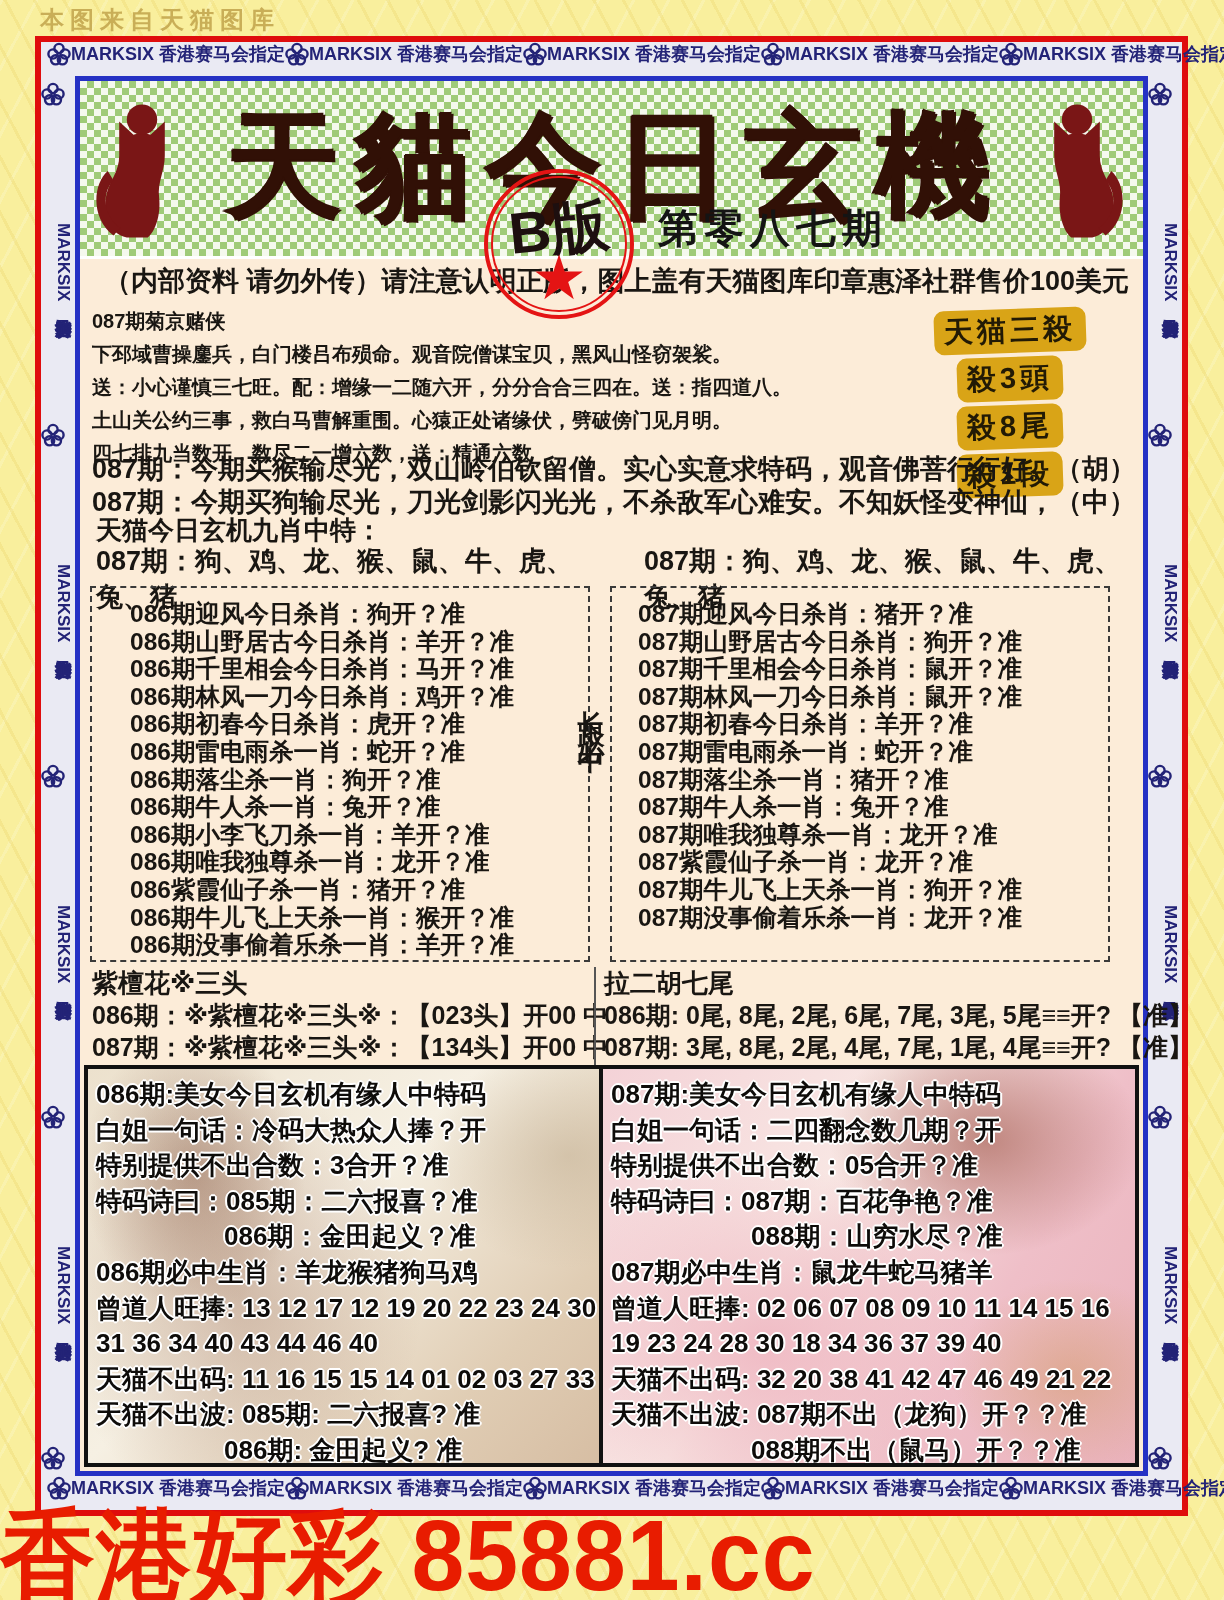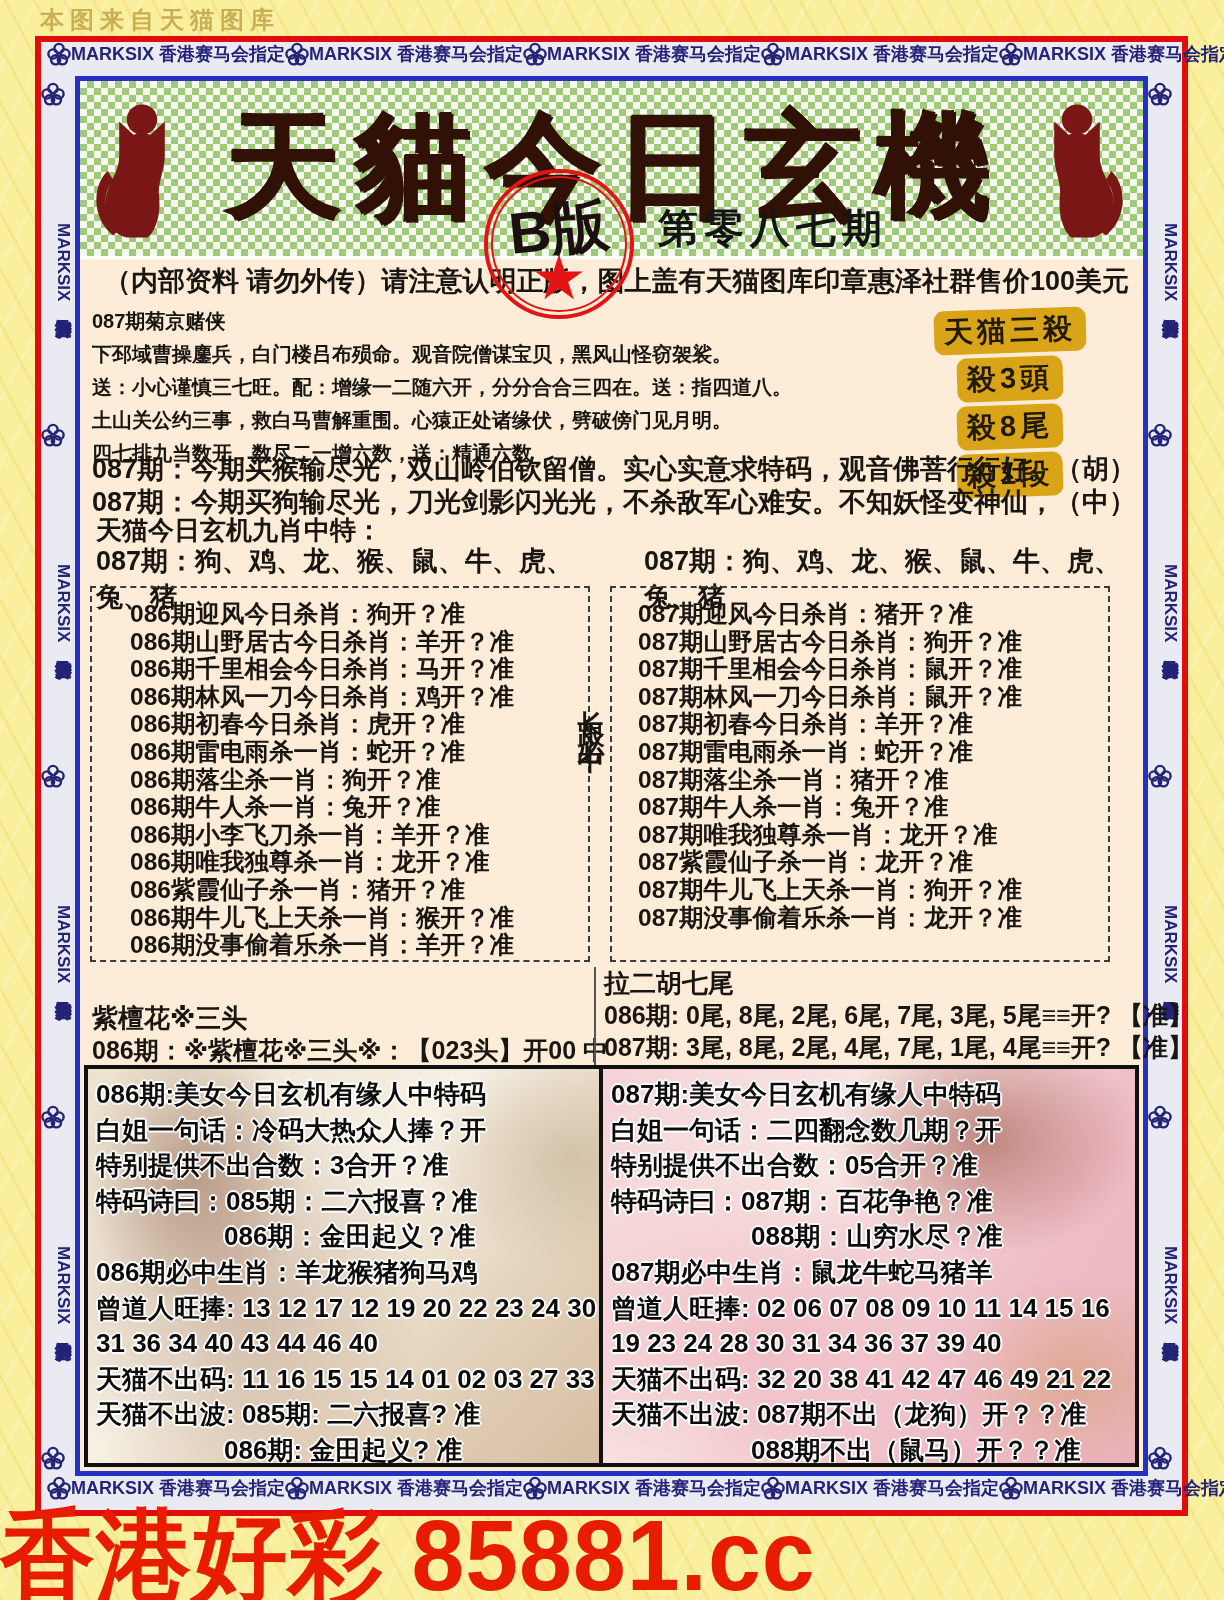--- a/index.html
+++ b/index.html
@@ -60,21 +60,21 @@
   .jx-row{position:absolute;left:16px;top:462px;width:1040px;display:flex;gap:56px;font-size:27px;font-weight:700;}
   
   .killbox{position:absolute;top:505px;width:500px;height:376px;box-sizing:border-box;border:2px dashed #3a3a3a;
     padding:12px 4px 0 38px;}
   .killbox.kleft{left:10px;}
   .killbox.kright{left:530px;padding-left:26px;}
   .krow{font-size:24.5px;font-weight:700;line-height:27.6px;white-space:nowrap;}
   .follow{position:absolute;left:503px;top:608px;width:26px;height:190px;writing-mode:vertical-rl;
     text-orientation:upright;font-size:27px;font-weight:800;letter-spacing:12px;}
   
-  .santou{position:absolute;left:12px;top:886px;width:495px;margin-top:35px;}
+  .santou{position:absolute;left:12px;top:886px;width:495px;}
   .qiwei{position:absolute;left:524px;top:886px;width:530px;}
   .sq-head{font-size:26px;font-weight:700;line-height:32px;}
   .sq-row{font-size:25px;font-weight:700;line-height:32px;white-space:nowrap;}
   .sq-div{position:absolute;left:514px;top:886px;width:2px;height:98px;background:#555;}
   
   .beauty{position:absolute;top:984px;height:402px;box-sizing:border-box;border:4px solid #111;overflow:hidden;}
   .b-left{left:4px;width:594px;
     background:radial-gradient(ellipse 260px 320px at 26% 58%,rgba(148,98,72,.38),transparent 70%),
       radial-gradient(ellipse 160px 200px at 18% 26%,rgba(120,70,50,.42),transparent 70%),
       radial-gradient(ellipse 200px 160px at 82% 22%,rgba(190,170,140,.5),transparent 70%),
@@ -323,21 +323,21 @@
 
         <div class="beauty b-right">
           <div class="lines">
             <div class="bline">087期:美女今日玄机有缘人中特码</div>
             <div class="bline">白姐一句话：二四翻念数几期？开</div>
             <div class="bline">特别提供不出合数：05合开？准</div>
             <div class="bline">特码诗曰：087期：百花争艳？准</div>
             <div class="bline ind">088期：山穷水尽？准</div>
             <div class="bline">087期必中生肖：鼠龙牛蛇马猪羊</div>
             <div class="bline">曾道人旺捧: 02 06 07 08 09 10 11 14 15 16</div>
-            <div class="bline">19 23 24 28 30 31 34 36 37 39 40</div>
+            <div class="bline">19 23 24 28 30 18 34 36 37 39 40</div>
             <div class="bline">天猫不出码: 32 20 38 41 42 47 46 49 21 22</div>
             <div class="bline">天猫不出波: 087期不出（龙狗）开？？准</div>
             <div class="bline ind">088期不出（鼠马）开？？准</div>
           </div>
         </div>
 
       </div>
     </div>
   </div>
 

